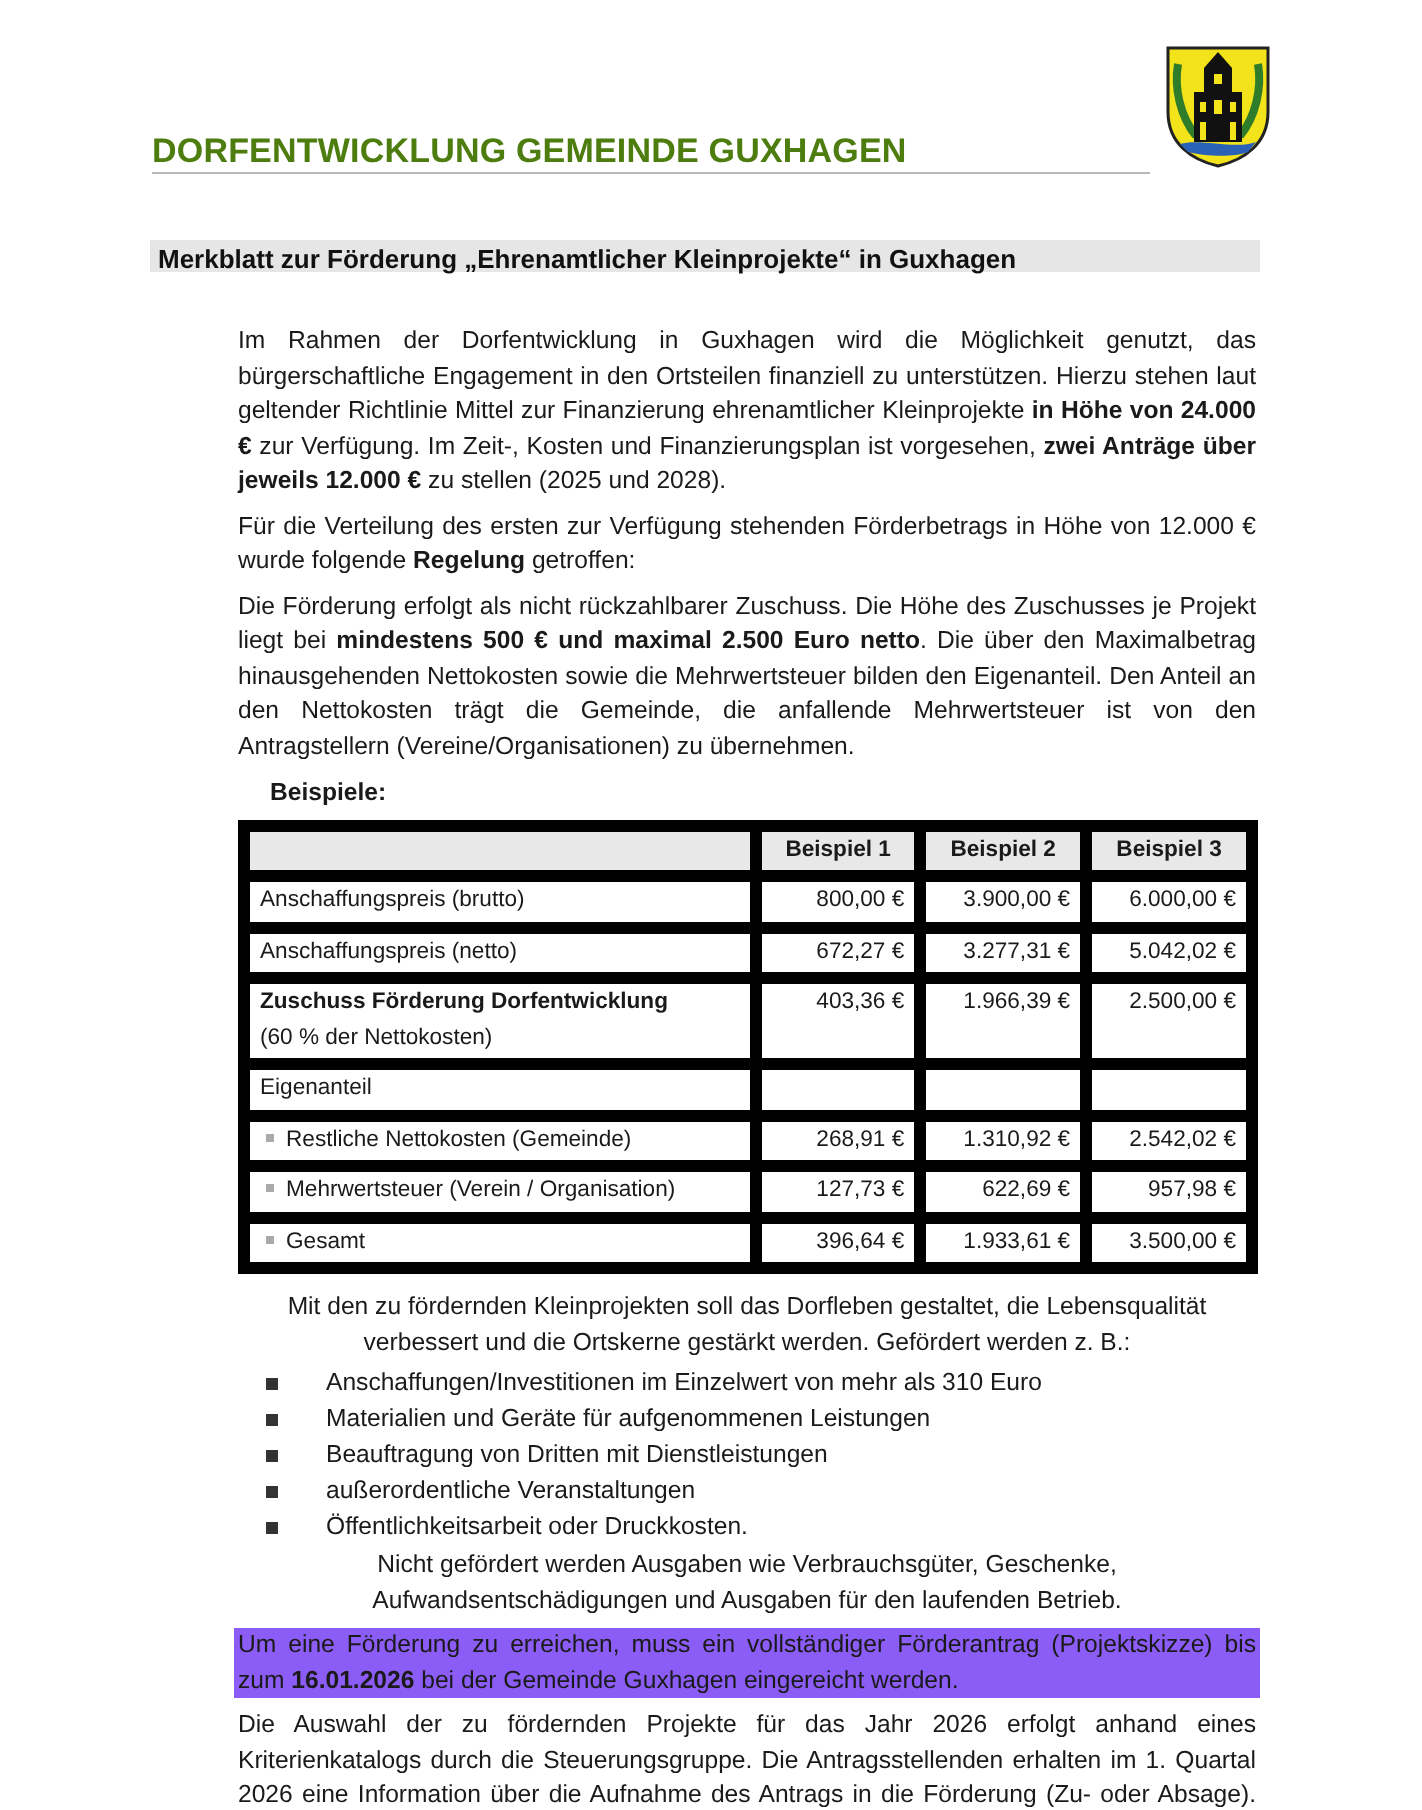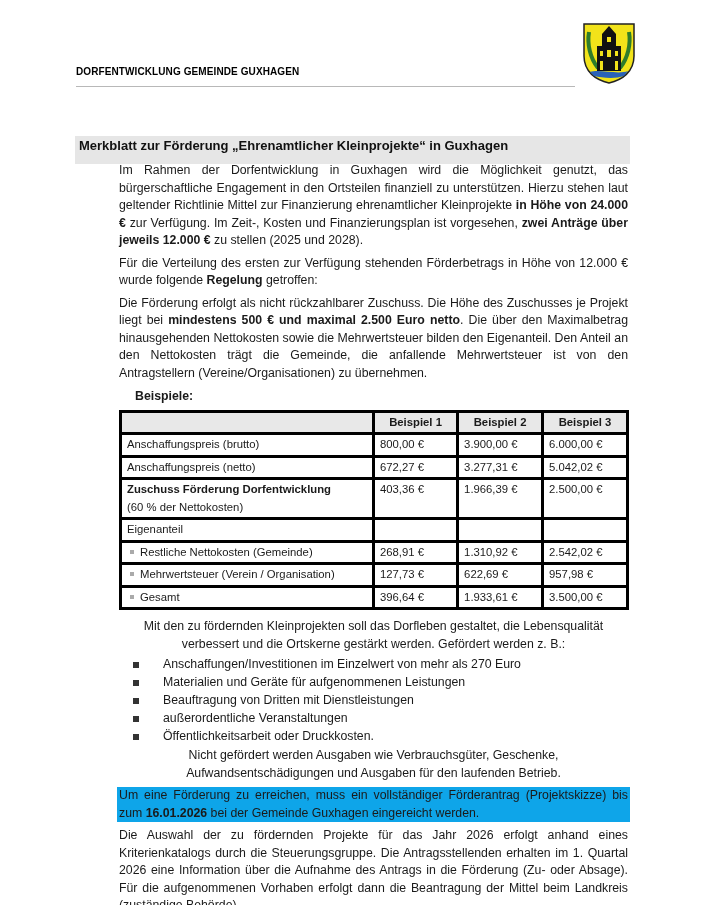--- a/index.html
+++ b/index.html
@@ -1,39 +1,39 @@
 <!DOCTYPE html>
 <html><head>
 <meta charset="utf-8">
 <style>
   html, body { margin: 0; padding: 0; background: #ffffff; }
   body { width: 711px; height: 905px; position: relative; overflow: hidden;
          font-family: "Liberation Sans", sans-serif; color: #1a1a1a; }
   .header { position: absolute; left: 76px; top: 66px; width: 502px; }
-  .header-title { font-size: 10px; font-weight: bold; color: #000000; letter-spacing: 0.1px; }
+  .header-title { font-size: 17px; font-weight: bold; color: #4d7c0f; letter-spacing: 0.1px; }
   .header-rule { position: absolute; left: 76px; top: 86px; width: 499px; height: 1px; background: #b8b8b8; }
   .crest { position: absolute; left: 582px; top: 22px; width: 54px; height: 62px; }
-  .title-bar { position: absolute; left: 75px; top: 136px; width: 555px; height: 28px; background: #e6e6e6; }
+  .title-bar { position: absolute; left: 75px; top: 120px; width: 555px; height: 16px; background: #e6e6e6; }
   .title-text { font-size: 13px; font-weight: bold; padding-left: 4px; line-height: 20px; color: #111; }
   .content { position: absolute; left: 119px; top: 162px; width: 509px; font-size: 12.3px; line-height: 17.5px; }
   p { margin: 0 0 5px 0; text-align: justify; }
   p.nojust { text-align: center; }
   b { font-weight: bold; }
   .section-label { font-weight: bold; margin-top: 6px; margin-bottom: 4px; padding-left: 16px; }
   table { border-collapse: collapse; width: 510px; font-size: 11.3px; margin-bottom: 8px; }
-  td, th { border: 3px solid #000000; padding: 1px 5px; height: 17px; }
+  td, th { border: 6px solid #000000; padding: 1px 5px; height: 17px; }
   th { background: #e8e8e8; font-weight: bold; text-align: center; }
-  td.num { text-align: left; }
+  td.num { text-align: right; }
   td.label-cell { width: 240px; }
   td.bold { font-weight: normal; }
   .sq { display: inline-block; width: 4px; height: 4px; background: #aaa; margin: 0 6px 2px 3px; vertical-align: middle; }
   ul.bullets { list-style: none; margin: 0 0 2px 0; padding: 0 0 0 14px; }
   ul.bullets li { position: relative; padding-left: 30px; line-height: 18px; }
   ul.bullets li .bsq { position: absolute; left: 0; top: 7px; width: 6px; height: 6px; background: #333; }
-  .highlight { background: #0ea5e9; margin-left: -2px; padding-left: 2px; margin-right: -2px; padding-right: 2px; }
+  .highlight { background: #8b5cf6; margin-left: -2px; padding-left: 2px; margin-right: -2px; padding-right: 2px; }
 </style>
 </head>
 <body>
 
 <div class="header">
   <div class="header-title">DORFENTWICKLUNG GEMEINDE GUXHAGEN</div>
 </div>
 <div class="header-rule"></div>
 
 <svg class="crest" viewBox="0 0 54 62">
@@ -115,21 +115,21 @@
       <td class="num bold">1.933,61 €</td>
       <td class="num bold">3.500,00 €</td>
     </tr>
   </tbody>
     </table>
 
 
   <p class="nojust" style="margin-bottom:2px">Mit den zu fördernden Kleinprojekten soll das Dorfleben gestaltet, die Lebensqualität verbessert und die Ortskerne gestärkt werden. Gefördert werden z. B.:</p>
 
   <ul class="bullets">
-    <li><span class="bsq"></span><span>Anschaffungen/Investitionen im Einzelwert von mehr als 270 Euro</span></li>
+    <li><span class="bsq"></span><span>Anschaffungen/Investitionen im Einzelwert von mehr als 310 Euro</span></li>
     <li><span class="bsq"></span><span>Materialien und Geräte für aufgenommenen Leistungen</span></li>
     <li><span class="bsq"></span><span>Beauftragung von Dritten mit Dienstleistungen</span></li>
     <li><span class="bsq"></span><span>außerordentliche Veranstaltungen</span></li>
     <li><span class="bsq"></span><span>Öffentlichkeitsarbeit oder Druckkosten.</span></li>
   </ul>
 
   <p class="nojust">Nicht gefördert werden Ausgaben wie Verbrauchsgüter, Geschenke, Aufwandsentschädigungen und Ausgaben für den laufenden Betrieb.</p>
 
   <p class="highlight"><span>Um eine Förderung zu erreichen, muss ein vollständiger Förderantrag (Projektskizze) bis zum </span><b>16.01.2026</b><span> bei der Gemeinde Guxhagen eingereicht werden.</span></p>
 

